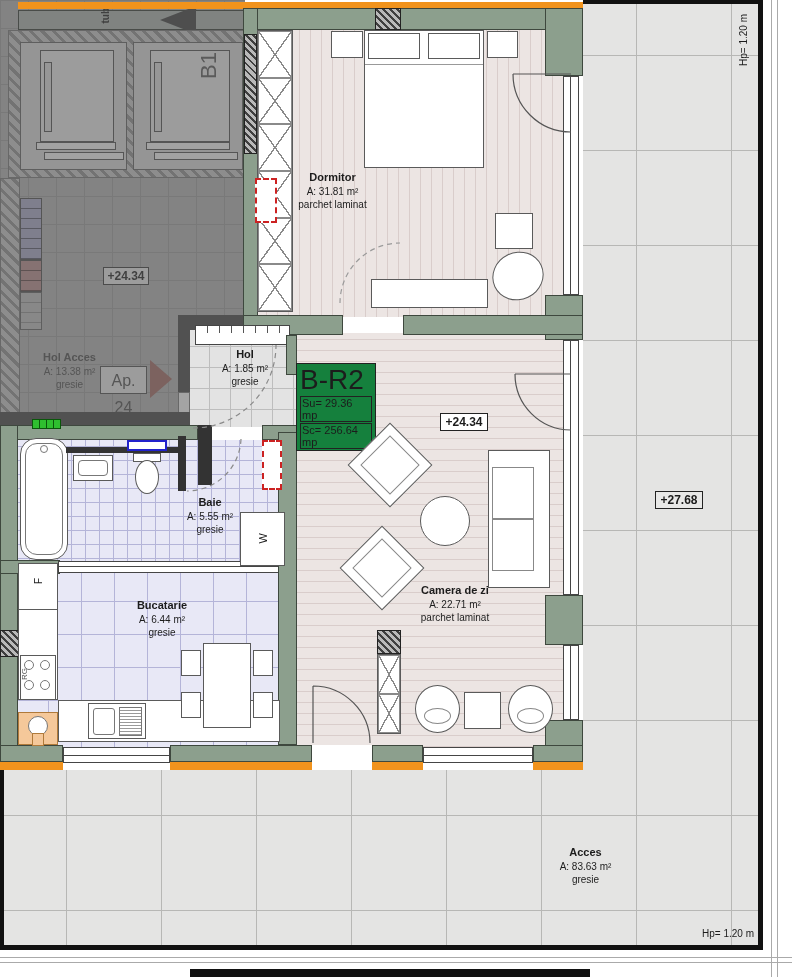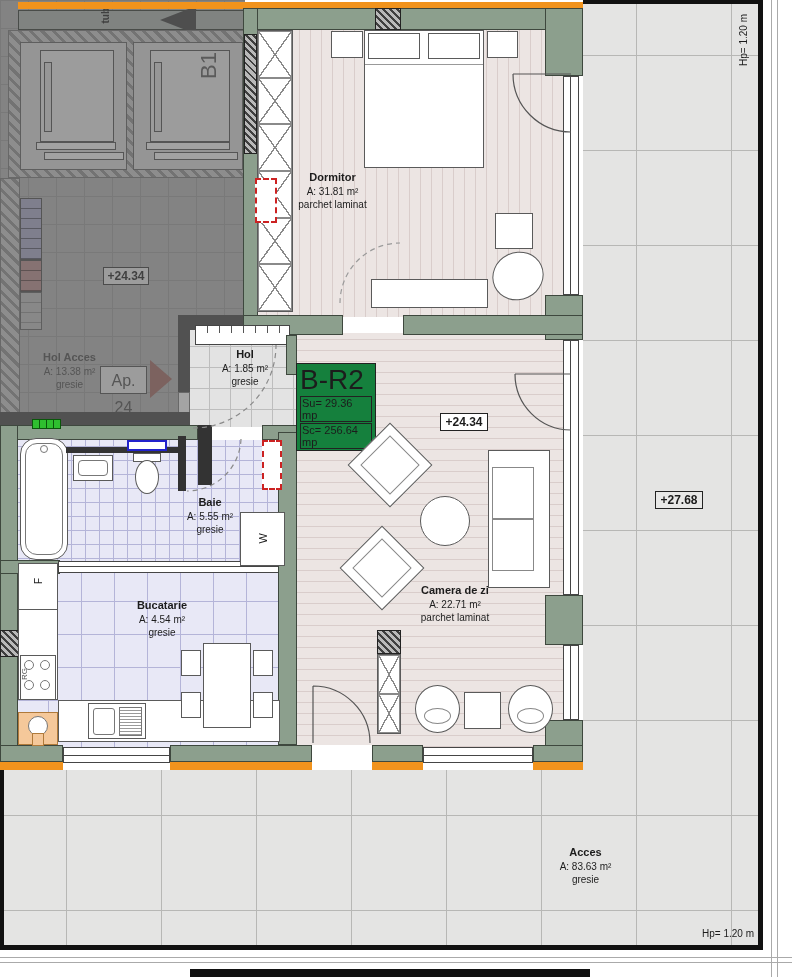--- a/index.html
+++ b/index.html
@@ -236,21 +236,21 @@
     <div class="a" style="left:4px;top:4px;width:22px;height:27px;border:1px solid #777;border-radius:3px"></div>
     <div class="a" style="left:30px;top:3px;width:23px;height:29px;background:repeating-linear-gradient(180deg,#fff 0 2px,#999 2px 3px);border:1px solid #777"></div>
   </div>
   <div class="a furn" style="left:203px;top:643px;width:48px;height:85px"></div>
   <div class="a furn" style="left:181px;top:650px;width:20px;height:26px"></div>
   <div class="a furn" style="left:181px;top:692px;width:20px;height:26px"></div>
   <div class="a furn" style="left:253px;top:650px;width:20px;height:26px"></div>
   <div class="a furn" style="left:253px;top:692px;width:20px;height:26px"></div>
   <div class="a lbl" style="left:108px;top:598px;width:108px">
     <div class="rn">Bucatarie</div>
-    <div>A: 4.54 m²</div>
+    <div>A: 6.44 m²</div>
     <div>gresie</div>
   </div>
 
   <div class="a" style="left:296px;top:363px;width:80px;background:#15803d;border:1px solid #222;padding:1px 3px;text-align:left">
     <div style="font-size:28px;line-height:30px">B-R2</div>
     <div style="font-size:11px;border:1px solid #222;padding:0 1px;margin-top:1px">Su= 29.36 mp</div>
     <div style="font-size:11px;border:1px solid #222;padding:0 1px;margin-top:1px">Sc= 256.64 mp</div>
   </div>
   <div class="a boxlbl" style="left:440px;top:413px;width:48px;height:18px">+24.34</div>
   <div class="a furn" style="left:360px;top:435px;width:60px;height:60px;transform:rotate(45deg)">

